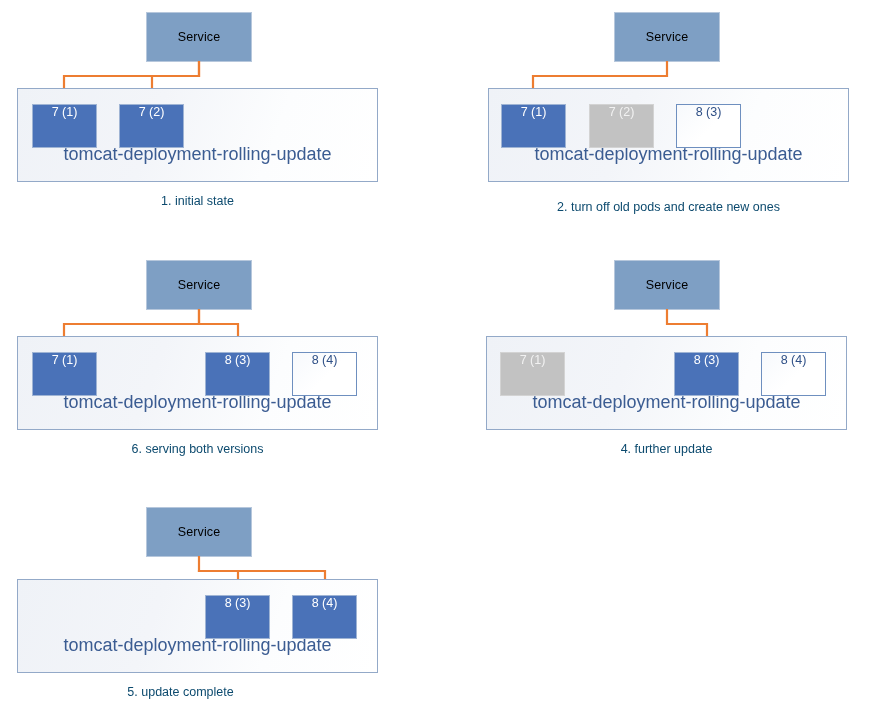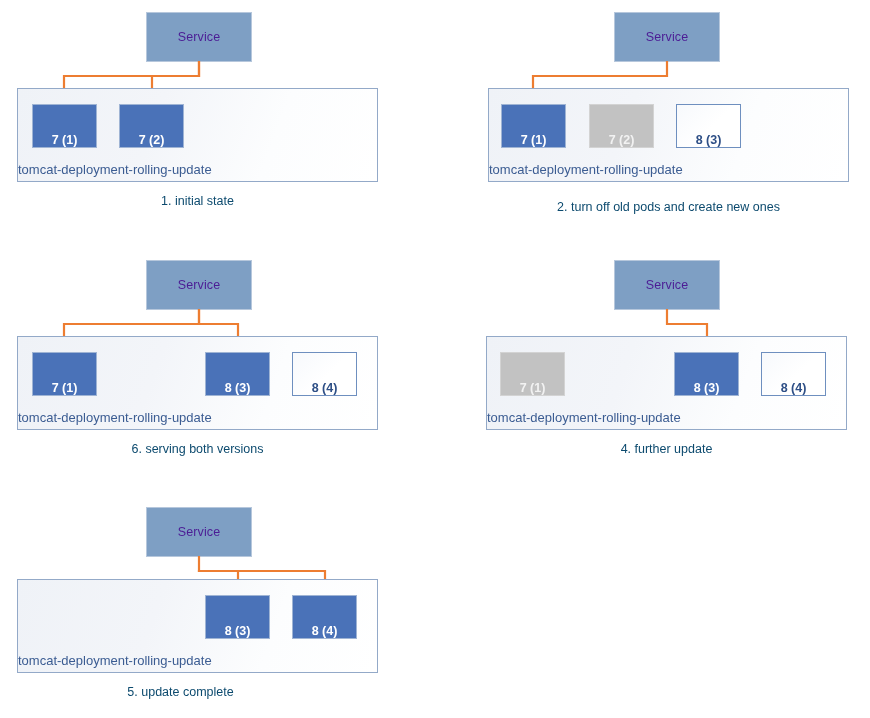--- a/index.html
+++ b/index.html
@@ -28,53 +28,53 @@
   .service-box {
     position: absolute;
     width: 106px;
     height: 50px;
     background: #7E9FC4;
     border: 1px solid #B6C7DC;
     box-sizing: border-box;
     display: flex;
     align-items: center;
     justify-content: center;
-    color: #4c1d95;
+    color: #000000;
     font-size: 12.5px;
     letter-spacing: 0.1px;
   }
 
   
   .deployment {
     position: absolute;
     box-sizing: border-box;
     border: 1px solid #93A9C8;
     background: linear-gradient(110deg, #EFF2F7 0%, #F3F5F9 38%, #FCFDFE 70%, #FFFFFF 100%);
   }
   .deployment-label {
     position: absolute;
     left: 0;
     right: 0;
-    bottom: 4px;
+    bottom: 16px;
+    text-align: center;
     color: #3B5C92;
-    font-size: 13px;
+    font-size: 18px;
     white-space: nowrap;
   }
 
   
   .pod {
     position: absolute;
     width: 65px;
     height: 44px;
     box-sizing: border-box;
     display: flex;
-    align-items: flex-end;
+    align-items: flex-start;
     justify-content: center;
     font-size: 12.5px;
-    font-weight: bold;
   }
   .pod.active {
     background: #4A72B8;
     border: 1px solid #9FB4D4;
     color: #ffffff;
   }
   .pod.terminating {
     background: #C2C2C2;
     border: 1px solid #D3D3D3;
     color: #F2F2F2;

